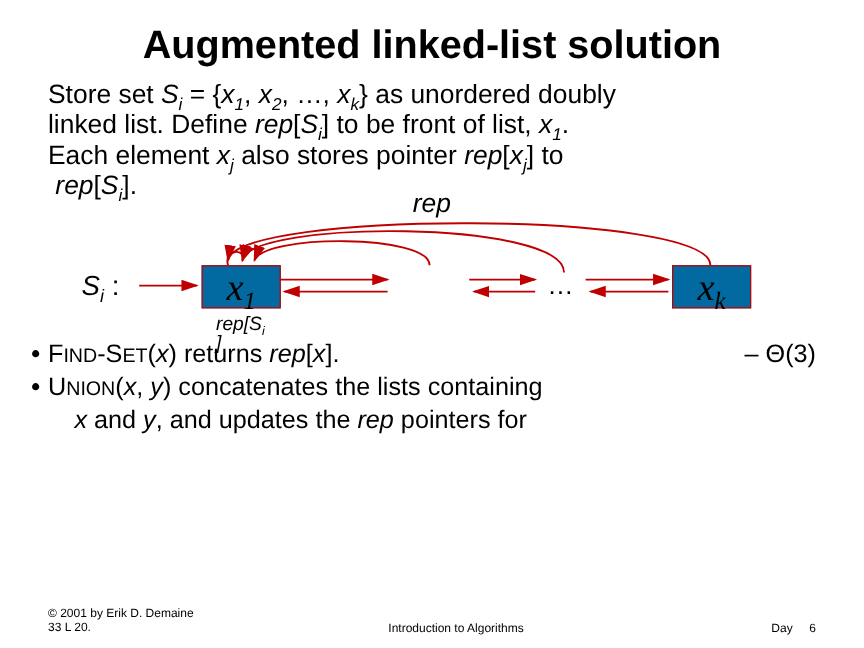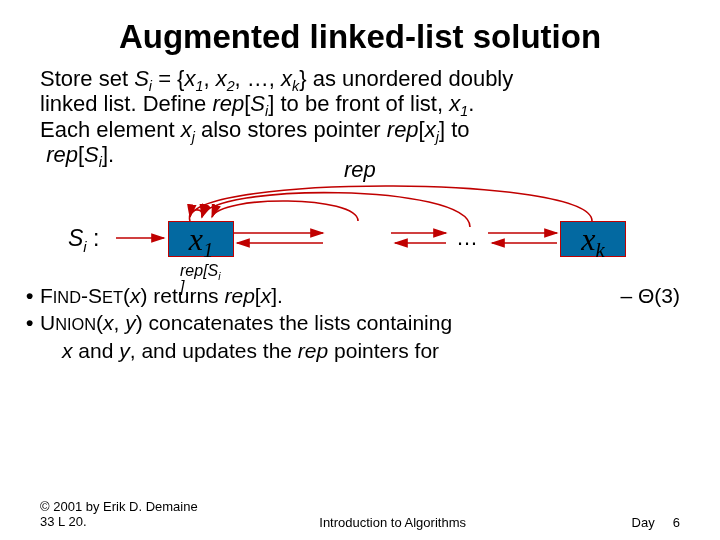--- a/index.html
+++ b/index.html
@@ -105,21 +105,21 @@
   .rfloat {
     position: absolute;
     right: 0;
     top: 0;
   }
   .footer {
     position: absolute;
     bottom: 10px;
     left: 40px;
     right: 40px;
-    font-size: 13px;
+    font-size: 10px;
     display: flex;
     justify-content: flex-start;
     align-items: flex-end;
   }
   .footer .left { max-width: 220px; line-height: 1.2; }
   .footer .mid { text-align: center; flex: 1; }
   .footer .right { text-align: right; white-space: pre; padding-left: 44px; }
 </style>
 </head>
 <body>

